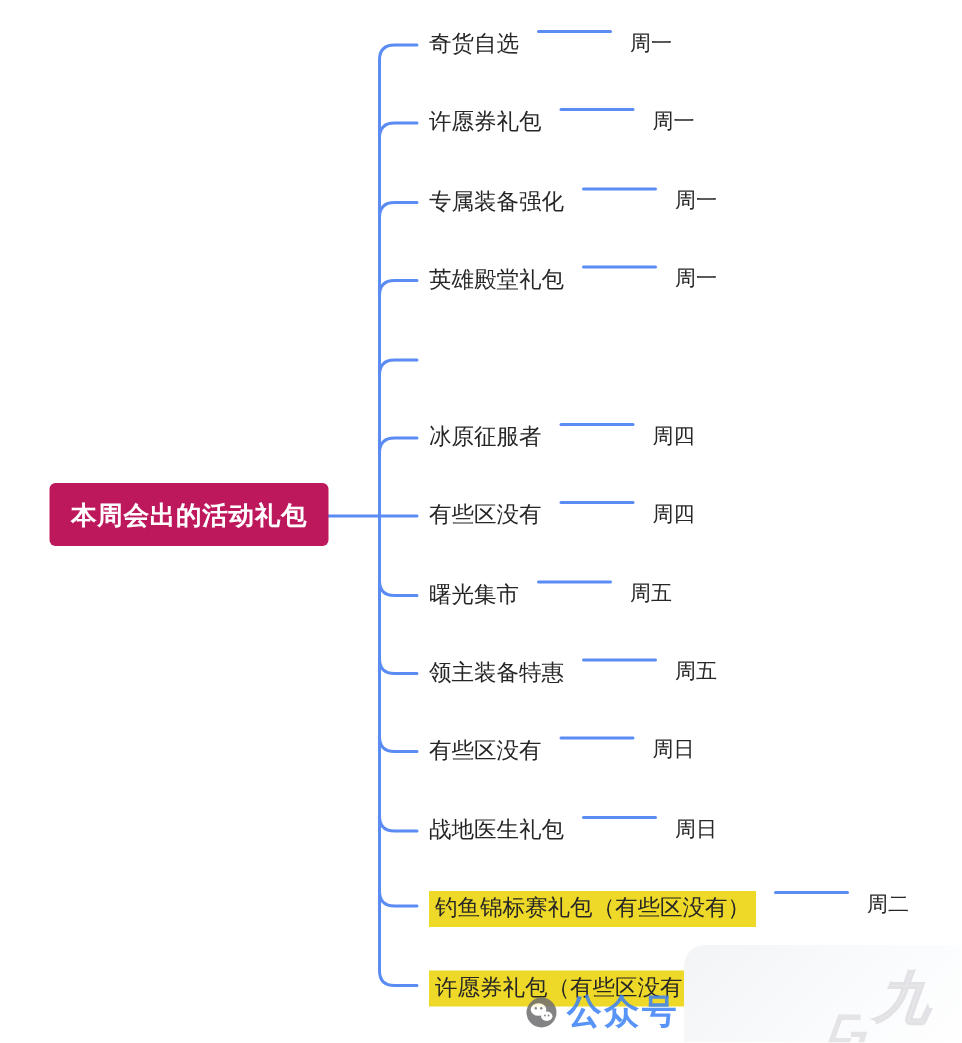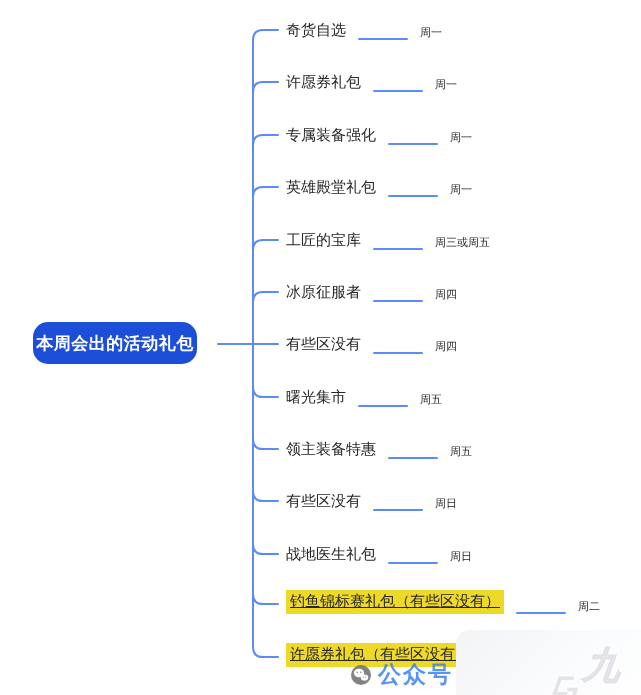--- a/index.html
+++ b/index.html
@@ -2,32 +2,32 @@
 <html><head>
 <meta charset="utf-8">
 <style>
   html,body{margin:0;padding:0;background:#ffffff;}
   .canvas{
     position:relative;width:641px;height:695px;background:#ffffff;overflow:hidden;
     font-family:"Liberation Sans",sans-serif;
   }
   svg.links{position:absolute;left:0;top:0;z-index:1;}
   .root-node{
-    position:absolute;left:33px;top:322px;width:164px;height:42px;z-index:2;
-    background:#1d4ed8;border-radius:15px;display:flex;align-items:center;justify-content:center;
+    position:absolute;left:33px;top:322px;width:186px;height:42px;z-index:2;
+    background:#be185d;border-radius:4px;display:flex;align-items:center;justify-content:center;
     color:#ffffff;font-weight:bold;font-size:17px;letter-spacing:.5px;white-space:nowrap;
   }
   .row{
     position:absolute;left:286px;height:20px;z-index:2;
-    display:flex;align-items:flex-end;white-space:nowrap;
+    display:flex;align-items:flex-start;white-space:nowrap;
   }
   .row .label{font-size:15px;color:#262626;}
-  .row.highlight .label{background:#eed928;padding:2px 4px 3px 4px;text-decoration:underline;}
+  .row.highlight .label{background:#eed928;padding:2px 4px 3px 4px;}
   .row .conn{width:50px;height:2px;background:#5b8cf4;border-radius:1px;margin:0 12px;flex:none;}
-  .row .day{font-size:11px;color:#262626;}
+  .row .day{font-size:14px;color:#262626;}
   
   .wm-wechat{
     position:absolute;left:350px;top:659px;z-index:3;display:flex;align-items:center;gap:6px;
     opacity:.85;
   }
   .wm-wechat .wm-text{
     font-size:23px;font-weight:bold;color:#3b82f6;letter-spacing:2px;
   }
   .wm-box{
     position:absolute;left:456px;top:630px;width:200px;height:80px;z-index:4;
@@ -82,25 +82,20 @@
   <div class="row" style="top:125px">
     <span class="label">专属装备强化</span>
     <span class="conn"></span>
     <span class="day">周一</span>
   </div>
   <div class="row" style="top:177px">
     <span class="label">英雄殿堂礼包</span>
     <span class="conn"></span>
     <span class="day">周一</span>
   </div>
-  <div class="row" style="top:230px">
-    <span class="label">工匠的宝库</span>
-    <span class="conn"></span>
-    <span class="day">周三或周五</span>
-  </div>
   <div class="row" style="top:282px">
     <span class="label">冰原征服者</span>
     <span class="conn"></span>
     <span class="day">周四</span>
   </div>
   <div class="row" style="top:334px">
     <span class="label">有些区没有</span>
     <span class="conn"></span>
     <span class="day">周四</span>
   </div>

